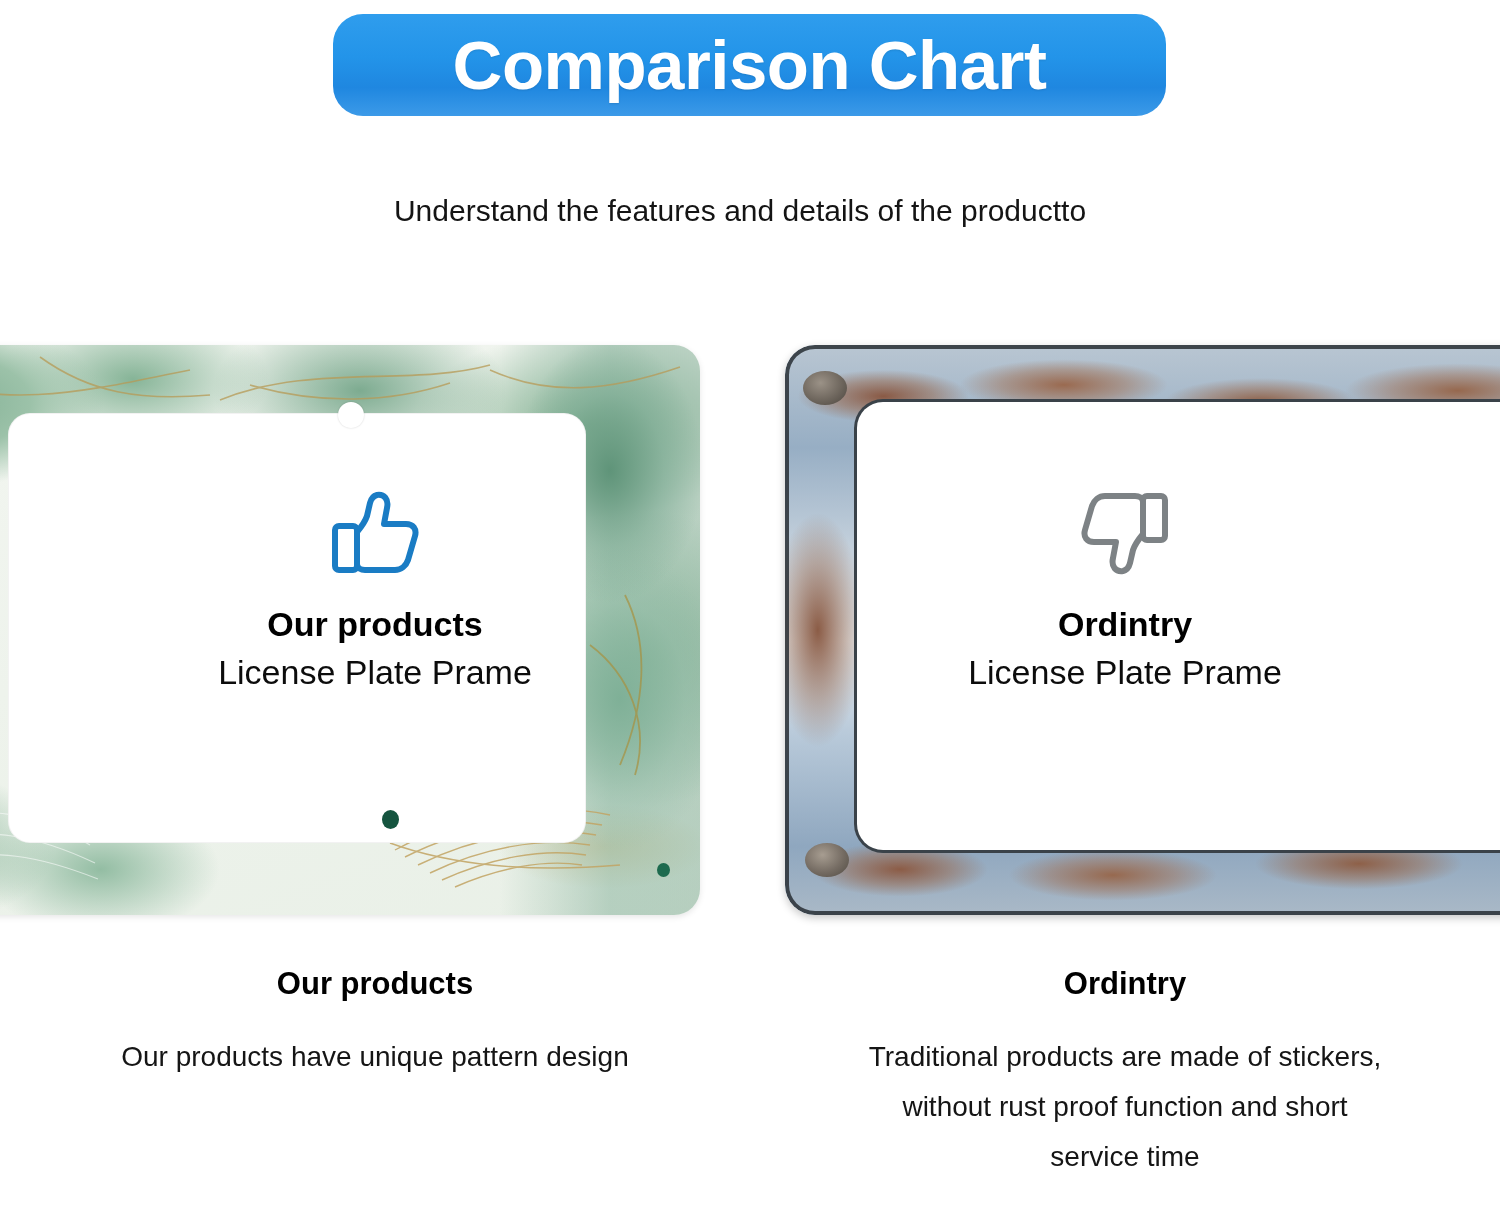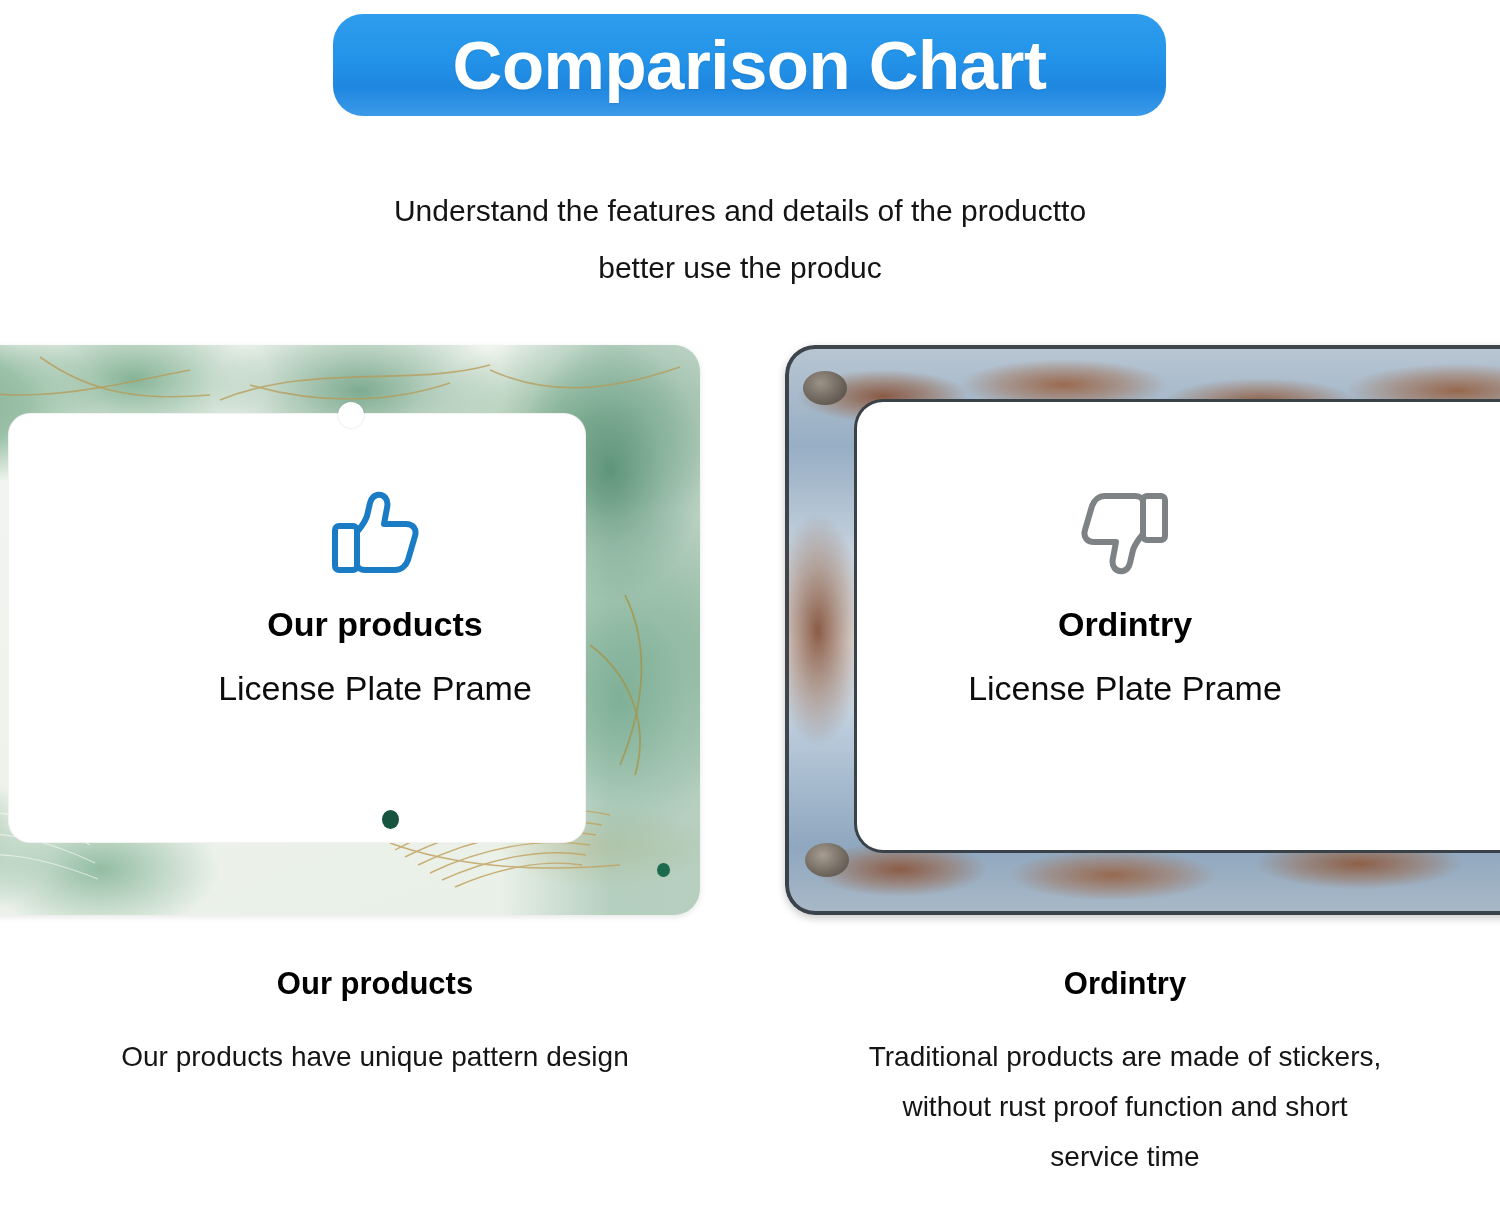--- a/index.html
+++ b/index.html
@@ -225,21 +225,21 @@
     margin: 0 auto;
   }
   .overlay-title {
     margin-top: 30px;
     font-size: 34px;
     font-weight: bold;
     color: #000000;
     line-height: 1.1;
   }
   .overlay-sub {
-    margin-top: 24px;
+    margin-top: 8px;
     font-size: 34px;
     font-weight: 400;
     color: #0c0c0c;
     line-height: 1.25;
   }
 
   
   .bottom {
     position: absolute;
     left: 0;
@@ -271,21 +271,20 @@
 <body>
 
 <div id="page">
 
   <div class="title-banner">
     <span class="title-text">Comparison Chart</span>
   </div>
 
   <div class="subtitle">
     <span class="line">Understand the features and details of the productto</span>
-    <span class="line">better use the produc</span>
   </div>
 
   <div class="product-band">
 
     <div class="frame-left">
       <svg class="veins" viewBox="0 0 810 570" preserveAspectRatio="none">
         <g stroke="#b79a55" stroke-width="1.6" fill="none" opacity="0.75">
           <path d="M20 30 C120 70 220 40 300 25"></path>
           <path d="M150 12 C200 48 250 56 320 50"></path>
           <path d="M330 55 C420 18 520 42 600 20"></path>

